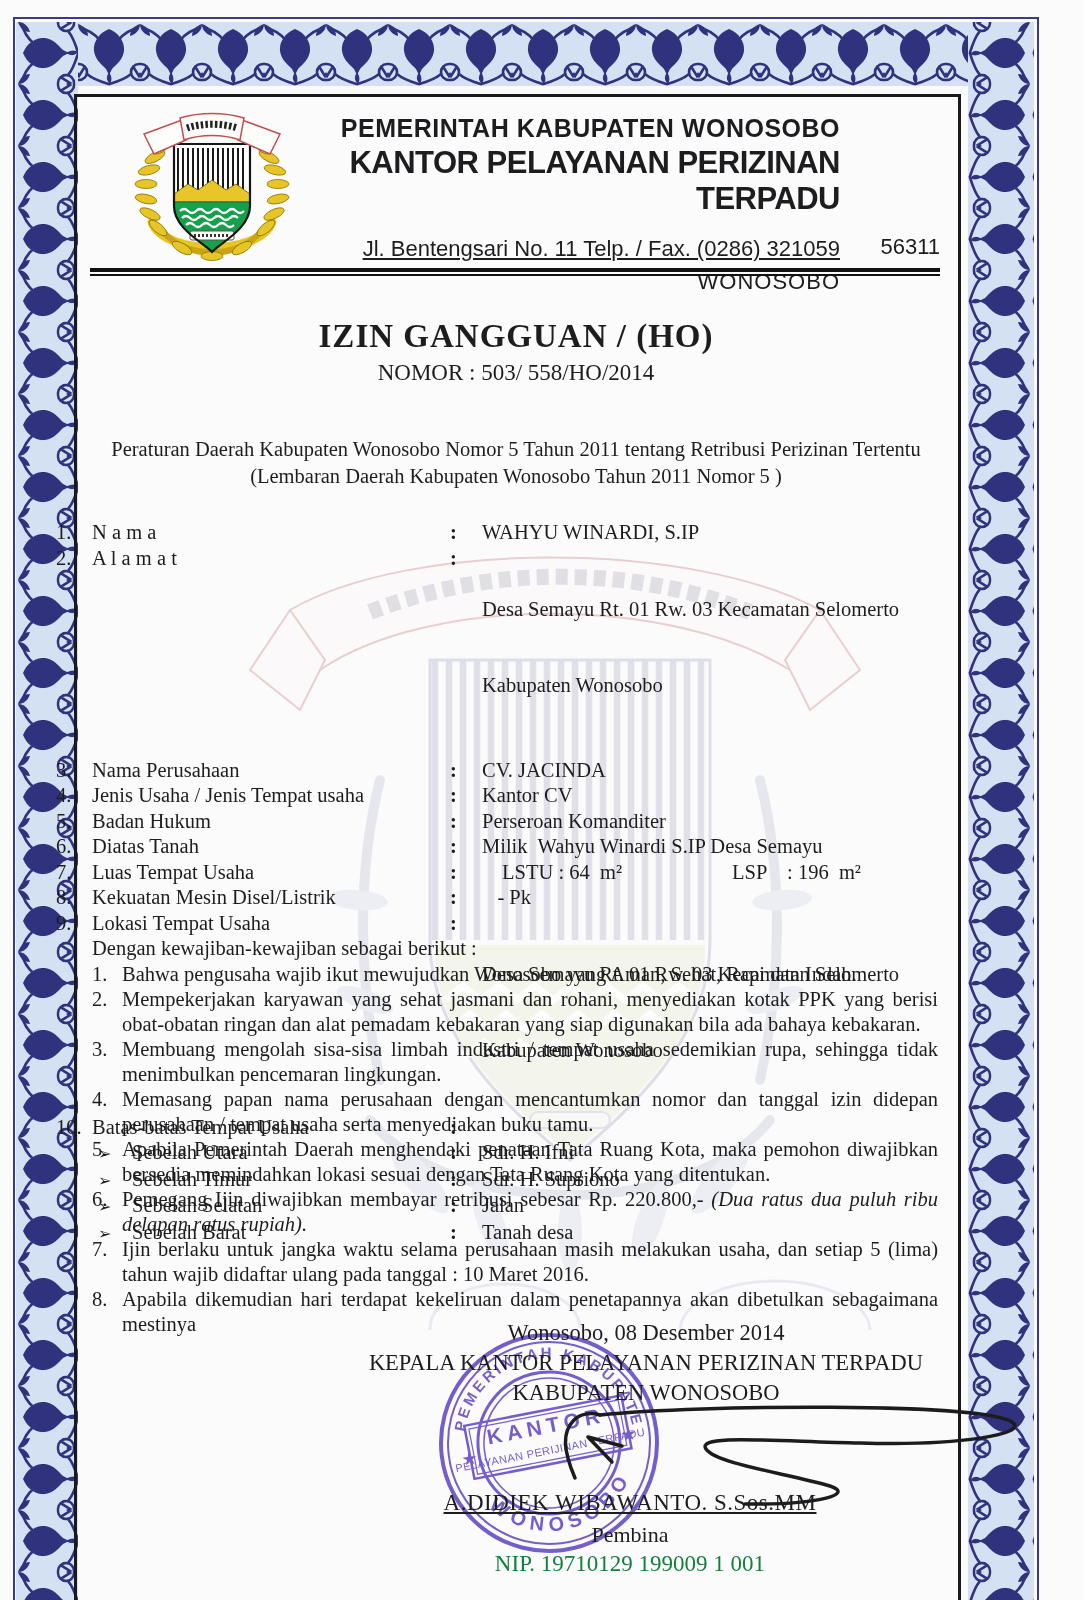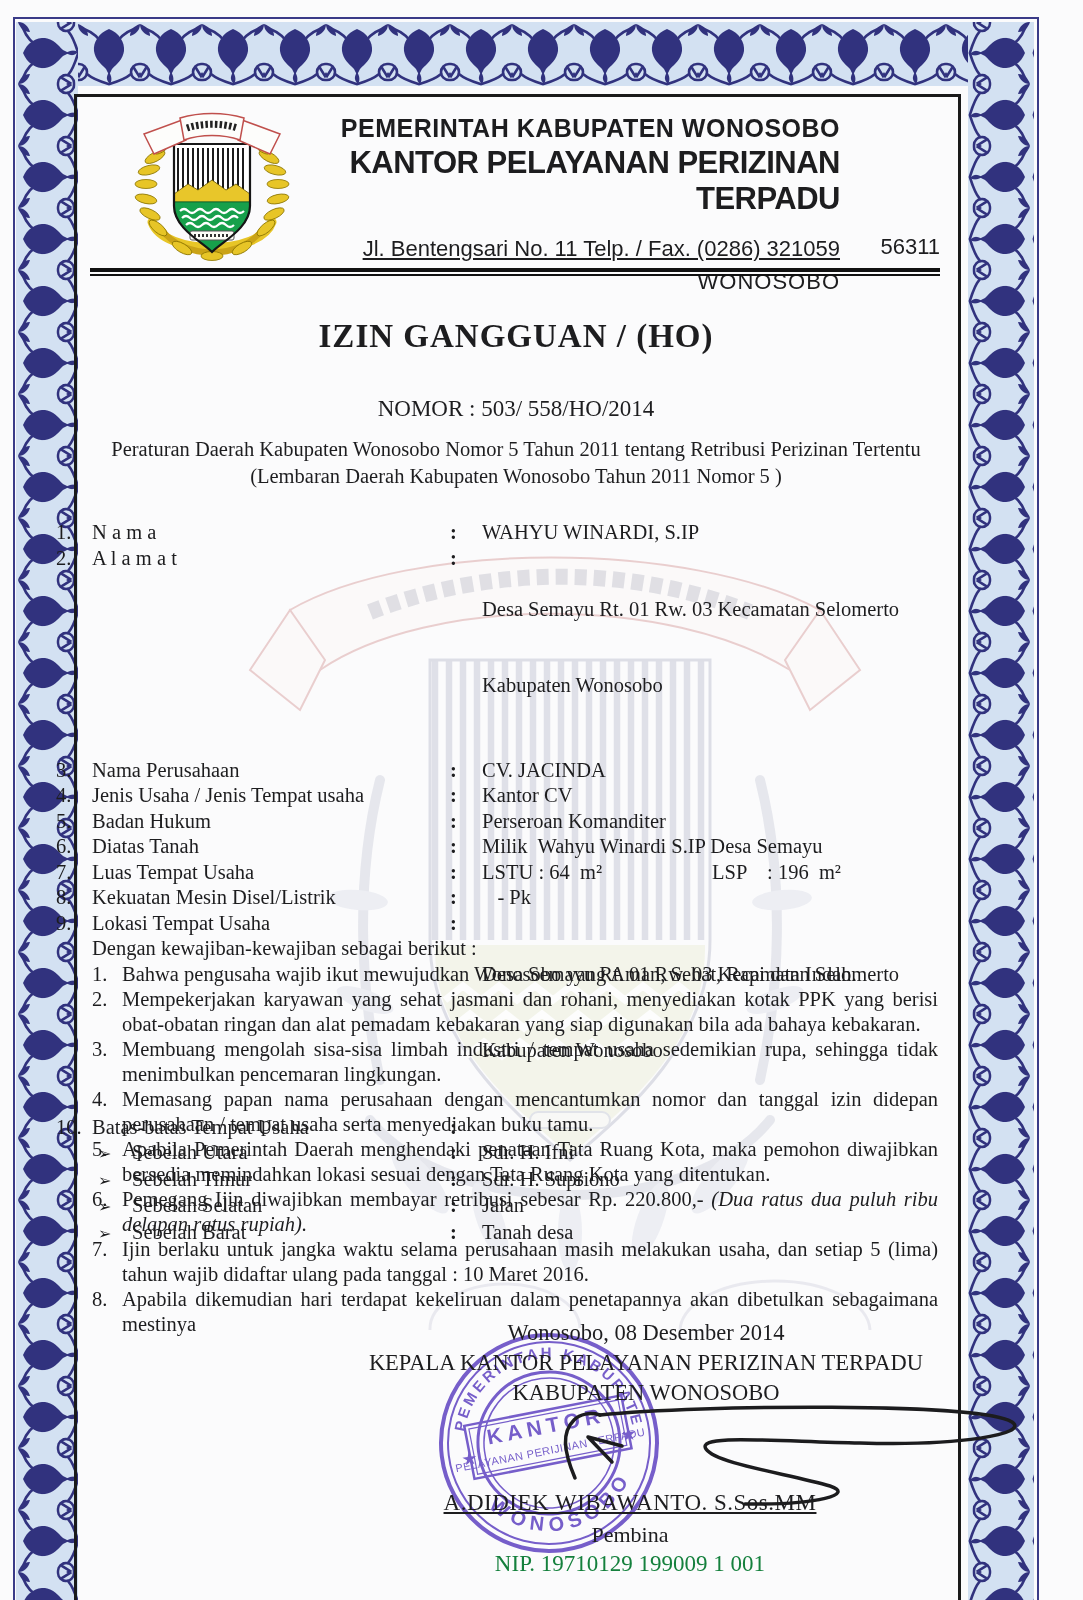--- a/index.html
+++ b/index.html
@@ -15,30 +15,30 @@
   .hline1{font-size:25px;font-weight:bold;letter-spacing:0.5px;}
   .hline2{font-size:31px;font-weight:bold;letter-spacing:-0.5px;margin-top:2px;}
   .hline3{font-size:22px;margin-top:19px;text-decoration:underline;}
   .hline4{font-size:22px;margin-top:7px;letter-spacing:1px;}
   .postal{left:92px;top:234px;width:848px;text-align:right;font-family:"Liberation Sans","DejaVu Sans",sans-serif;font-size:22px;z-index:5;}
   .rule{left:90px;top:268px;width:850px;z-index:5;}
   .rule .r1{height:4px;background:#111;}
   .rule .r2{height:2px;background:#111;margin-top:2px;}
   
   .title-main{left:92px;top:318px;width:848px;text-align:center;font-size:33px;font-weight:bold;letter-spacing:1px;z-index:5;}
-  .title-no{left:92px;top:396px;width:848px;text-align:center;font-size:23px;z-index:5;}
+  .title-no{left:92px;top:360px;width:848px;text-align:center;font-size:23px;z-index:5;}
   .legal{left:92px;top:436px;width:848px;text-align:center;font-size:20.5px;line-height:27px;z-index:5;}
   
   .fields{left:56px;top:520px;width:886px;font-size:20.5px;line-height:25.5px;z-index:5;}
   .frow{display:flex;}
   .fno{width:36px;}
   .flabel{width:358px;}
   .fcolon{width:32px;font-weight:bold;}
   .fval{flex:1;white-space:pre-wrap;}
-  .fval.split{display:flex;white-space:pre-wrap;}
+  .fval.split{display:flex;white-space:pre-wrap;margin-left:20px;}
   .fval.split .lstu{display:inline-block;min-width:230px;}
   .gap-top{margin-top:8px;}
   .brow{display:flex;}
   .bsp{width:42px;}
   .bbullet{width:34px;font-size:16px;padding-top:1px;}
   .blabel{width:318px;}
   
   .oblig{left:92px;top:936px;width:846px;font-size:20.5px;line-height:24.5px;z-index:5;}
   .ob{display:flex;margin-top:1px;}
   .obno{width:30px;flex:none;}

